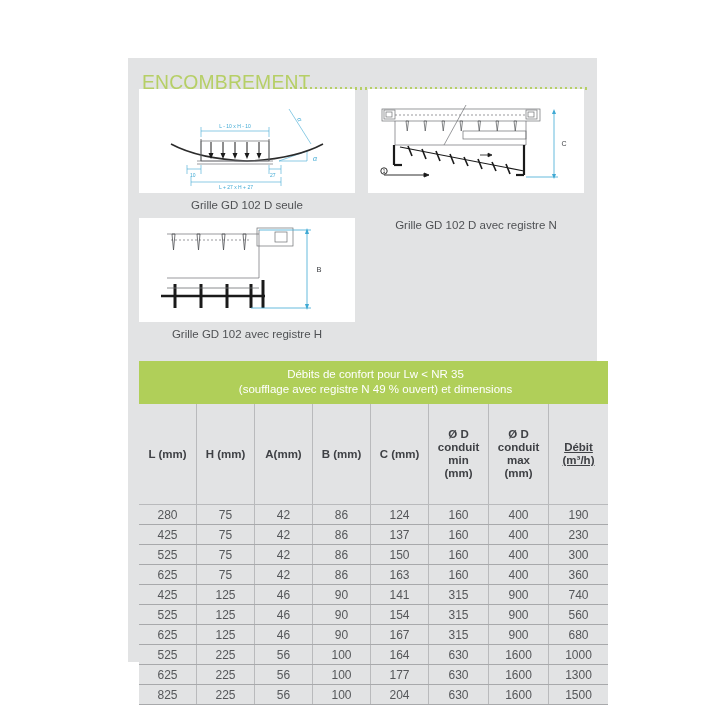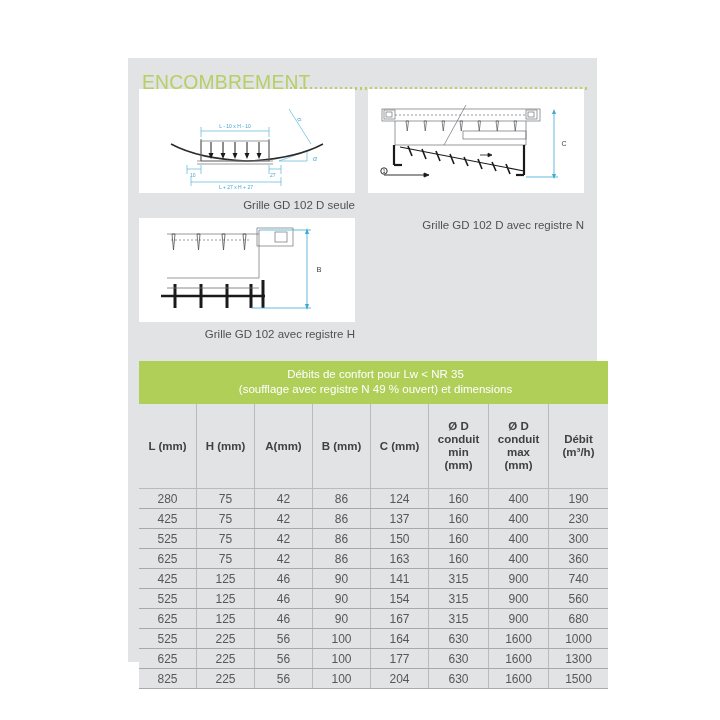--- a/index.html
+++ b/index.html
@@ -66,21 +66,21 @@
     box-sizing: border-box;
   }
   #card-1 { left: 11px;  top: 31px;  width: 216px; height: 104px; }
   #card-2 { left: 240px; top: 31px;  width: 216px; height: 104px; }
   #card-3 { left: 11px;  top: 160px; width: 216px; height: 104px; }
 
   .caption {
     position: absolute;
     font-size: 11.5px;
     color: #4f5154;
-    text-align: right;
+    text-align: center;
     white-space: nowrap;
   }
   #cap-1 { left: 11px;  top: 141px; width: 216px; }
   #cap-2 { left: 240px; top: 141px; width: 216px; margin-top: 20px; }
   #cap-3 { left: 11px;  top: 270px; width: 216px; }
 
   .card svg { display: block; width: 100%; height: 100%; }
 
   
   #table-wrap {
@@ -107,26 +107,26 @@
 
   #spec-table thead th {
     background: #e2e3e4;
     color: #3f4145;
     font-size: 11.5px;
     font-weight: bold;
     line-height: 13px;
     text-align: center;
     vertical-align: middle;
     height: 68px;
-    padding: 8px 1px;
+    padding: 16px 1px;
     border-right: 1px solid #b9babc;
     border-bottom: 1px solid #b9babc;
     margin-top: 10px;
   }
-  #spec-table thead th:last-child { border-right: none; }
+  #spec-table thead th:last-child { border-right: none; text-decoration: underline; }
 
   #spec-table tbody td {
     background: #e2e3e4;
     color: #55575a;
     font-size: 12px;
     text-align: center;
     height: 19px;
     padding: 0;
     border-right: 1px solid #b9babc;
     border-bottom: 1px solid #a8a9ab;

